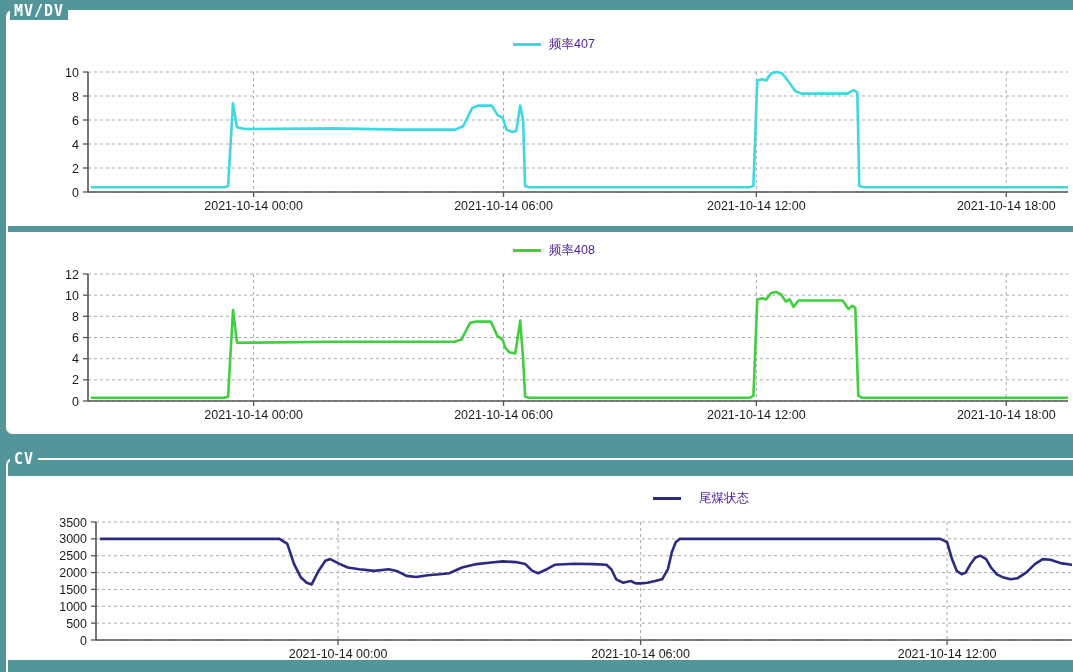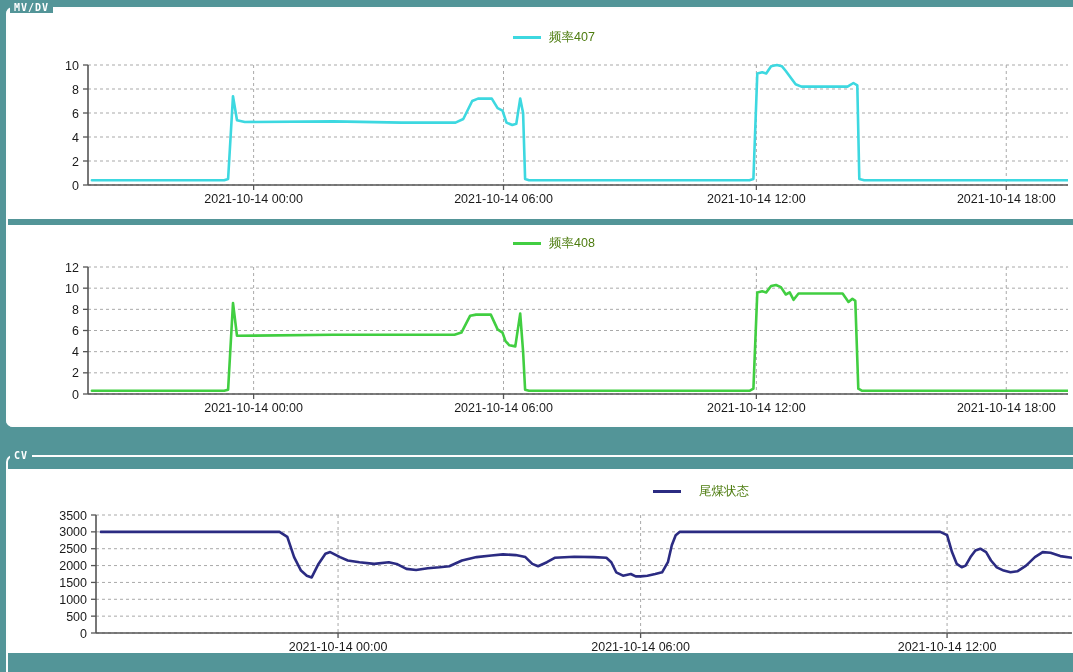--- a/index.html
+++ b/index.html
@@ -7,34 +7,34 @@
     width:1073px;height:672px;position:relative;overflow:hidden;
     background:#539598;
     font-family:"Liberation Sans",sans-serif;
   }
   fieldset.panel{
     position:absolute;margin:0;padding:0;
     border:2px solid #fdfdfd;border-radius:7px;
   }
   fieldset.panel legend{
     font-family:"DejaVu Sans Mono",monospace;
-    font-weight:bold;color:#ffffff;font-size:10px;letter-spacing:1px;
+    font-weight:bold;color:#ffffff;font-size:15px;letter-spacing:1px;
     background:#539598;padding:0 4px;margin-left:2px;
   }
   .mvdv{left:6px;top:2px;width:1080px;background:#ffffff;}
   .cv{left:6px;top:450px;width:1080px;height:240px;background:transparent;}
   .chart-block{position:relative;background:#ffffff;}
   .chart-block.h1{height:206px;}
   .chart-block.h2{height:200px;}
   .divider{height:6px;background:#539598;width:100%;}
   .cv-inner{margin-top:8px;background:#ffffff;height:184px;position:relative;}
   .chart3-block{height:184px;}
   .legend-row{
     position:absolute;display:flex;align-items:center;gap:8px;
-    font-size:12.5px;color:#4d7c0f;z-index:2;
+    font-size:12.5px;color:#4c1d95;z-index:2;
   }
   .legend-row .swatch{width:28px;height:3px;display:inline-block;}
   .lg1{top:16px;left:505px;}
   .lg2{top:10px;left:505px;justify-content:center;}
   .lg3{top:14px;left:645px;gap:18px;}
   svg{display:block;}
   text.tick{font-family:"Liberation Sans",sans-serif;font-size:12.5px;fill:#1a1a1a;}
 </style>
 </head>
 <body>

